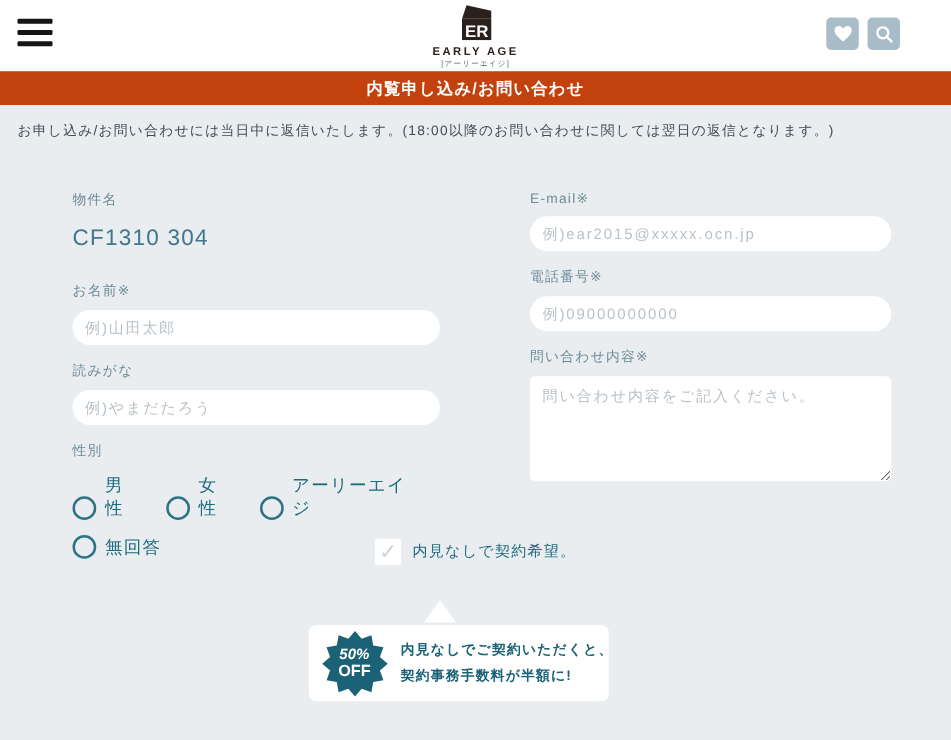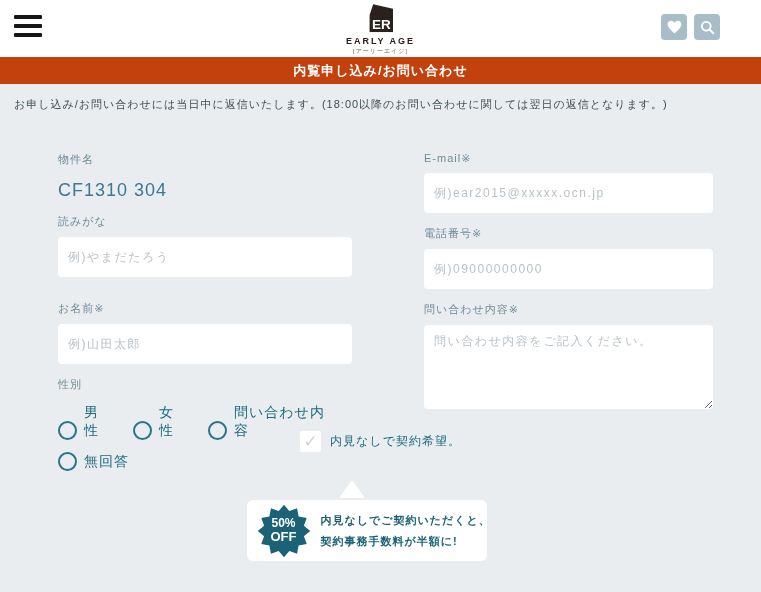--- a/index.html
+++ b/index.html
@@ -33,21 +33,21 @@
   .col-right { width:333px; }
   .f-label { font-size:11px; color:#6d8b98; letter-spacing:1px; }
   .prop-value { margin-top:13px; font-size:18px; color:#40778e; letter-spacing:1px; }
   .grp { margin-bottom:13px;margin-left:44px; }
   .grp .f-label { display:block; margin-bottom:8px; }
   .f-input, .f-textarea {
     width:100%; background:#ffffff; border:none; border-radius:4px;
     font-family:"Liberation Sans","DejaVu Sans",sans-serif;
     font-size:12px; color:#333; letter-spacing:1.5px; outline:none;
   }
-  .f-input { height:40px; padding:0 10px; }
+  .f-input { height:28px; padding:0 10px;border-radius:14px; }
   .f-textarea { height:84px; padding:8px 10px; resize:both; }
   .f-input::placeholder, .f-textarea::placeholder { color:#b9c2c8; opacity:1; }
   .grp-name { margin-top:24px; }
   
   .gender { margin-top:0; }
   .radio-rows { margin-top:6px; }
   .radio-row { display:flex; align-items:center; margin-top:12px; }
   .radio-item { display:flex; align-items:flex-end; margin-right:24px; cursor:pointer; }
   .radio-circle { width:19px; height:19px; border:2px solid #2d7386; border-radius:50%;
     background:#e9edf0; margin-right:7px; flex:0 0 auto; }
@@ -63,21 +63,21 @@
   .bubble { position:absolute; top:396px; left:50%; transform:translateX(calc(-50% - 14px)); width:240px; }
   .bubble-tip { width:0; height:0; margin-left:92px;
     border-left:13px solid transparent; border-right:13px solid transparent;
     border-bottom:18px solid #ffffff; }
   .bubble-box { margin-top:2px; width:240px; height:61px; background:#ffffff; border-radius:6px;
     display:flex; align-items:center; padding-left:10px; }
   .starburst { position:relative; width:54px; height:54px; flex:0 0 auto; }
   .starburst svg { position:absolute; inset:0; }
   .starburst-text { position:absolute; inset:0; display:flex; flex-direction:column;
     align-items:center; justify-content:center; color:#ffffff; font-weight:bold; line-height:1.05; }
-  .starburst-text .pct { font-size:12px; }
+  .starburst-text .pct { font-size:12px;font-style:italic; }
   .starburst-text .off { font-size:13px; }
   .promo-lines { margin-left:10px; font-size:11px; font-weight:bold; color:#1c6276;
     letter-spacing:1px; line-height:1.9; white-space:nowrap; }
 </style>
 </head>
 <body>
 
 <div class="header">
   <div class="hamburger">
     <span></span>
@@ -113,45 +113,45 @@
 <div class="main">
   <div class="notice">お申し込み/お問い合わせには当日中に返信いたします。(18:00以降のお問い合わせに関しては翌日の返信となります。)</div>
 
   <div class="cols">
     <div class="col-left">
       <div class="grp">
         <span class="f-label">物件名</span>
         <div class="prop-value">CF1310 304</div>
       </div>
 
-      <div class="grp">
-        <span class="f-label">読みがな</span>
-        <input class="f-input" type="text" placeholder="例)やまだたろう" style="">
-      </div>
-
       <div class="grp grp-name">
         <span class="f-label">お名前※</span>
         <input class="f-input" type="text" placeholder="例)山田太郎" style="">
+      </div>
+
+      <div class="grp">
+        <span class="f-label">読みがな</span>
+        <input class="f-input" type="text" placeholder="例)やまだたろう" style="">
       </div>
 
       <div class="grp gender">
         <span class="f-label">性別</span>
         <div class="radio-rows">
           <div class="radio-row">
             <div class="radio-item">
               <span class="radio-circle"></span>
               <span class="radio-label">男性</span>
             </div>
             <div class="radio-item">
               <span class="radio-circle"></span>
               <span class="radio-label">女性</span>
             </div>
             <div class="radio-item">
               <span class="radio-circle"></span>
-              <span class="radio-label">問い合わせ内容</span>
+              <span class="radio-label">アーリーエイジ</span>
             </div>
           </div>
           <div class="radio-row">
             <div class="radio-item">
               <span class="radio-circle"></span>
               <span class="radio-label">無回答</span>
             </div>
           </div>
         </div>
       </div>

